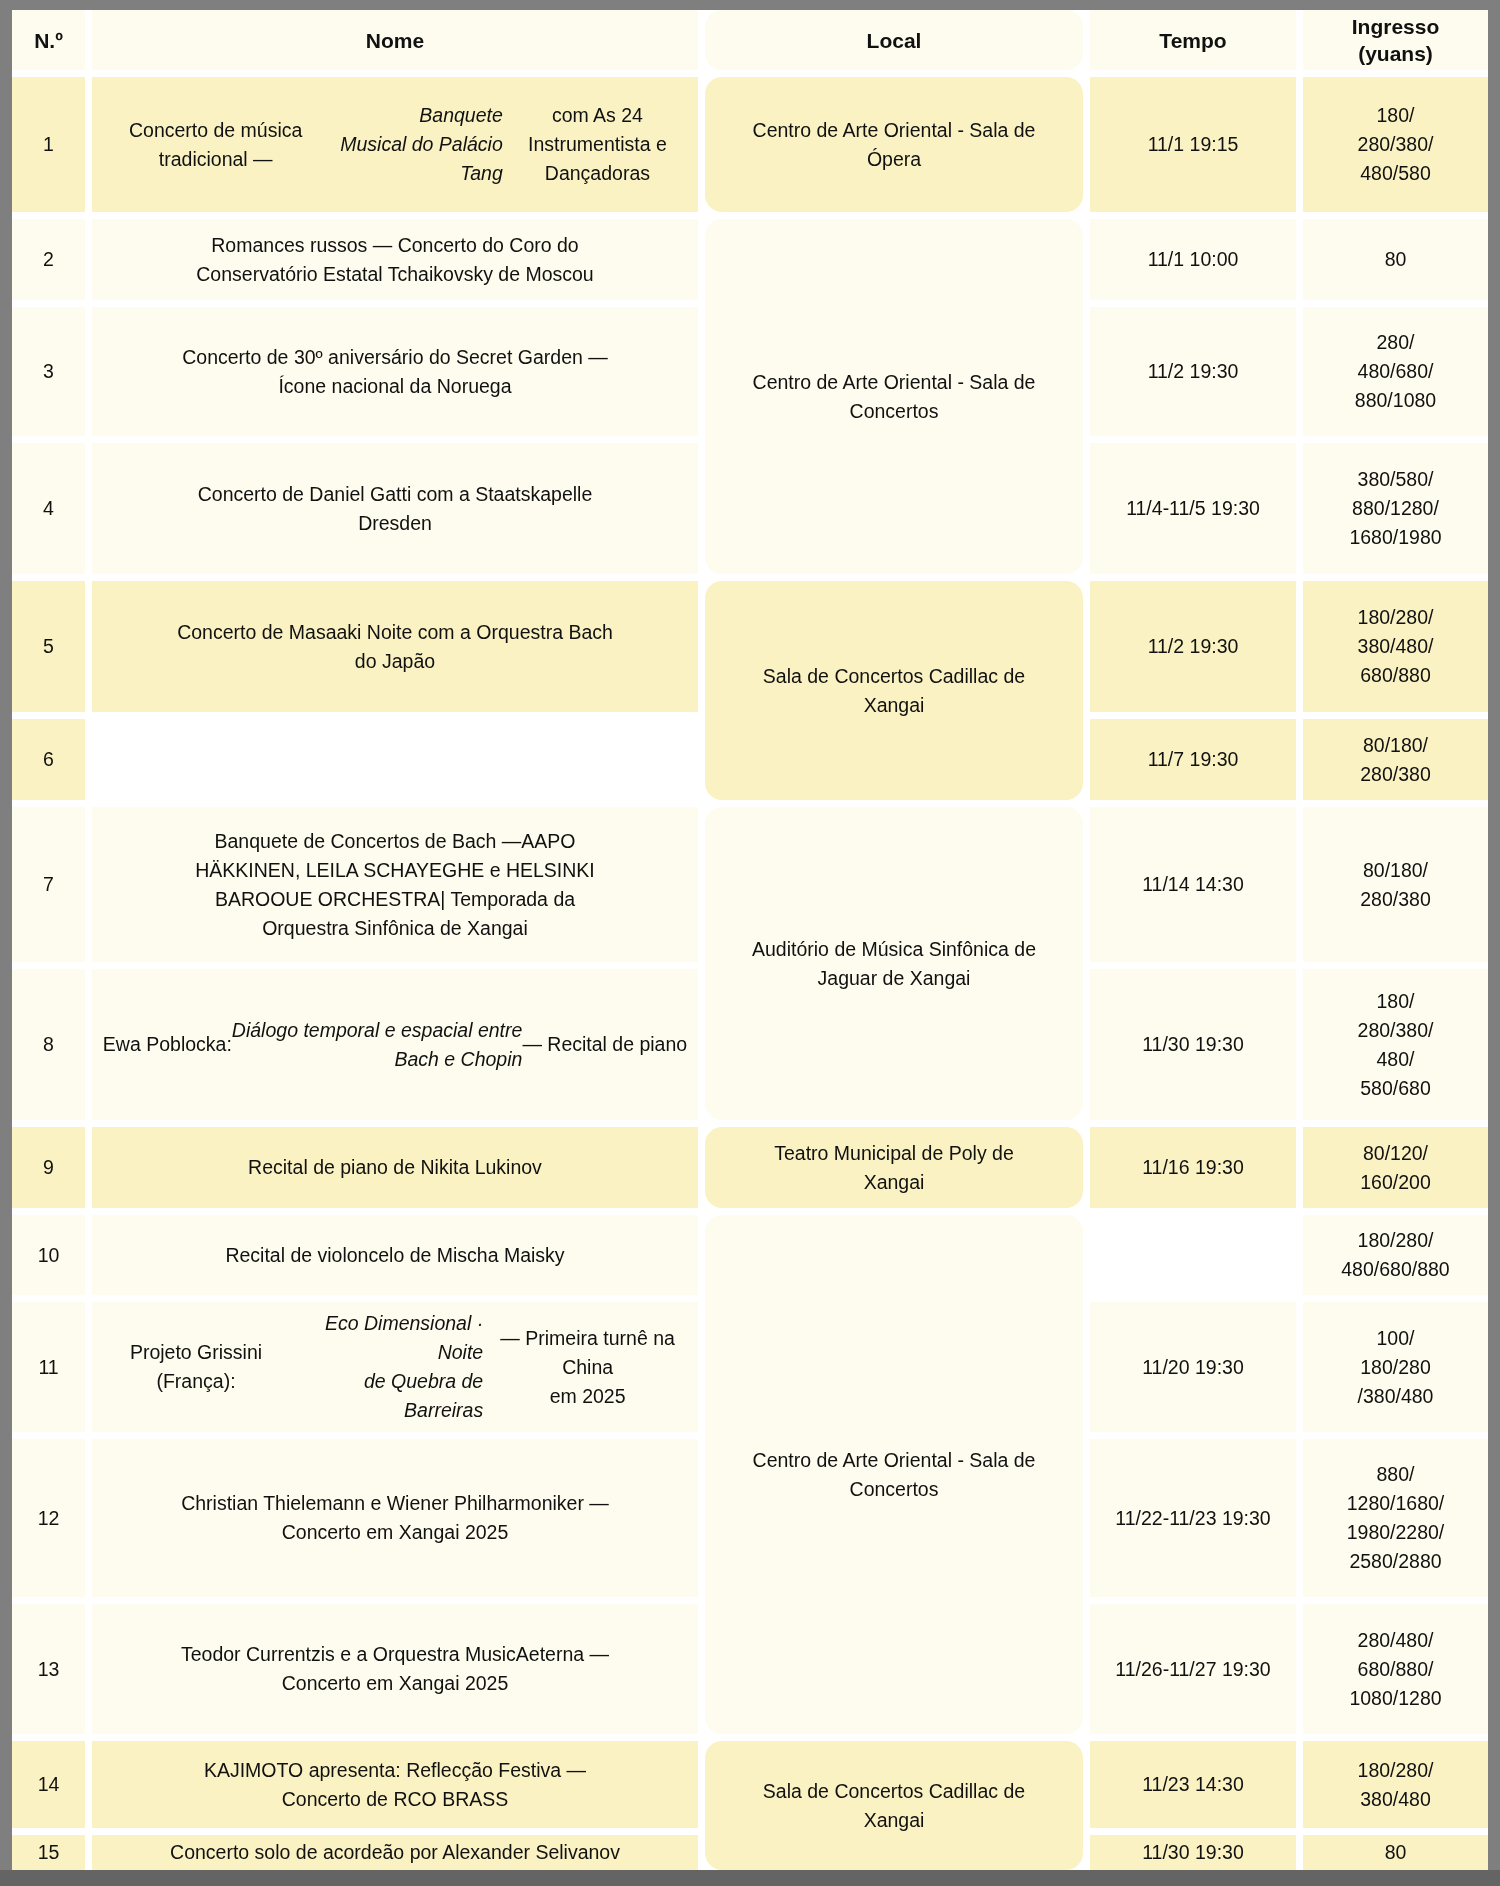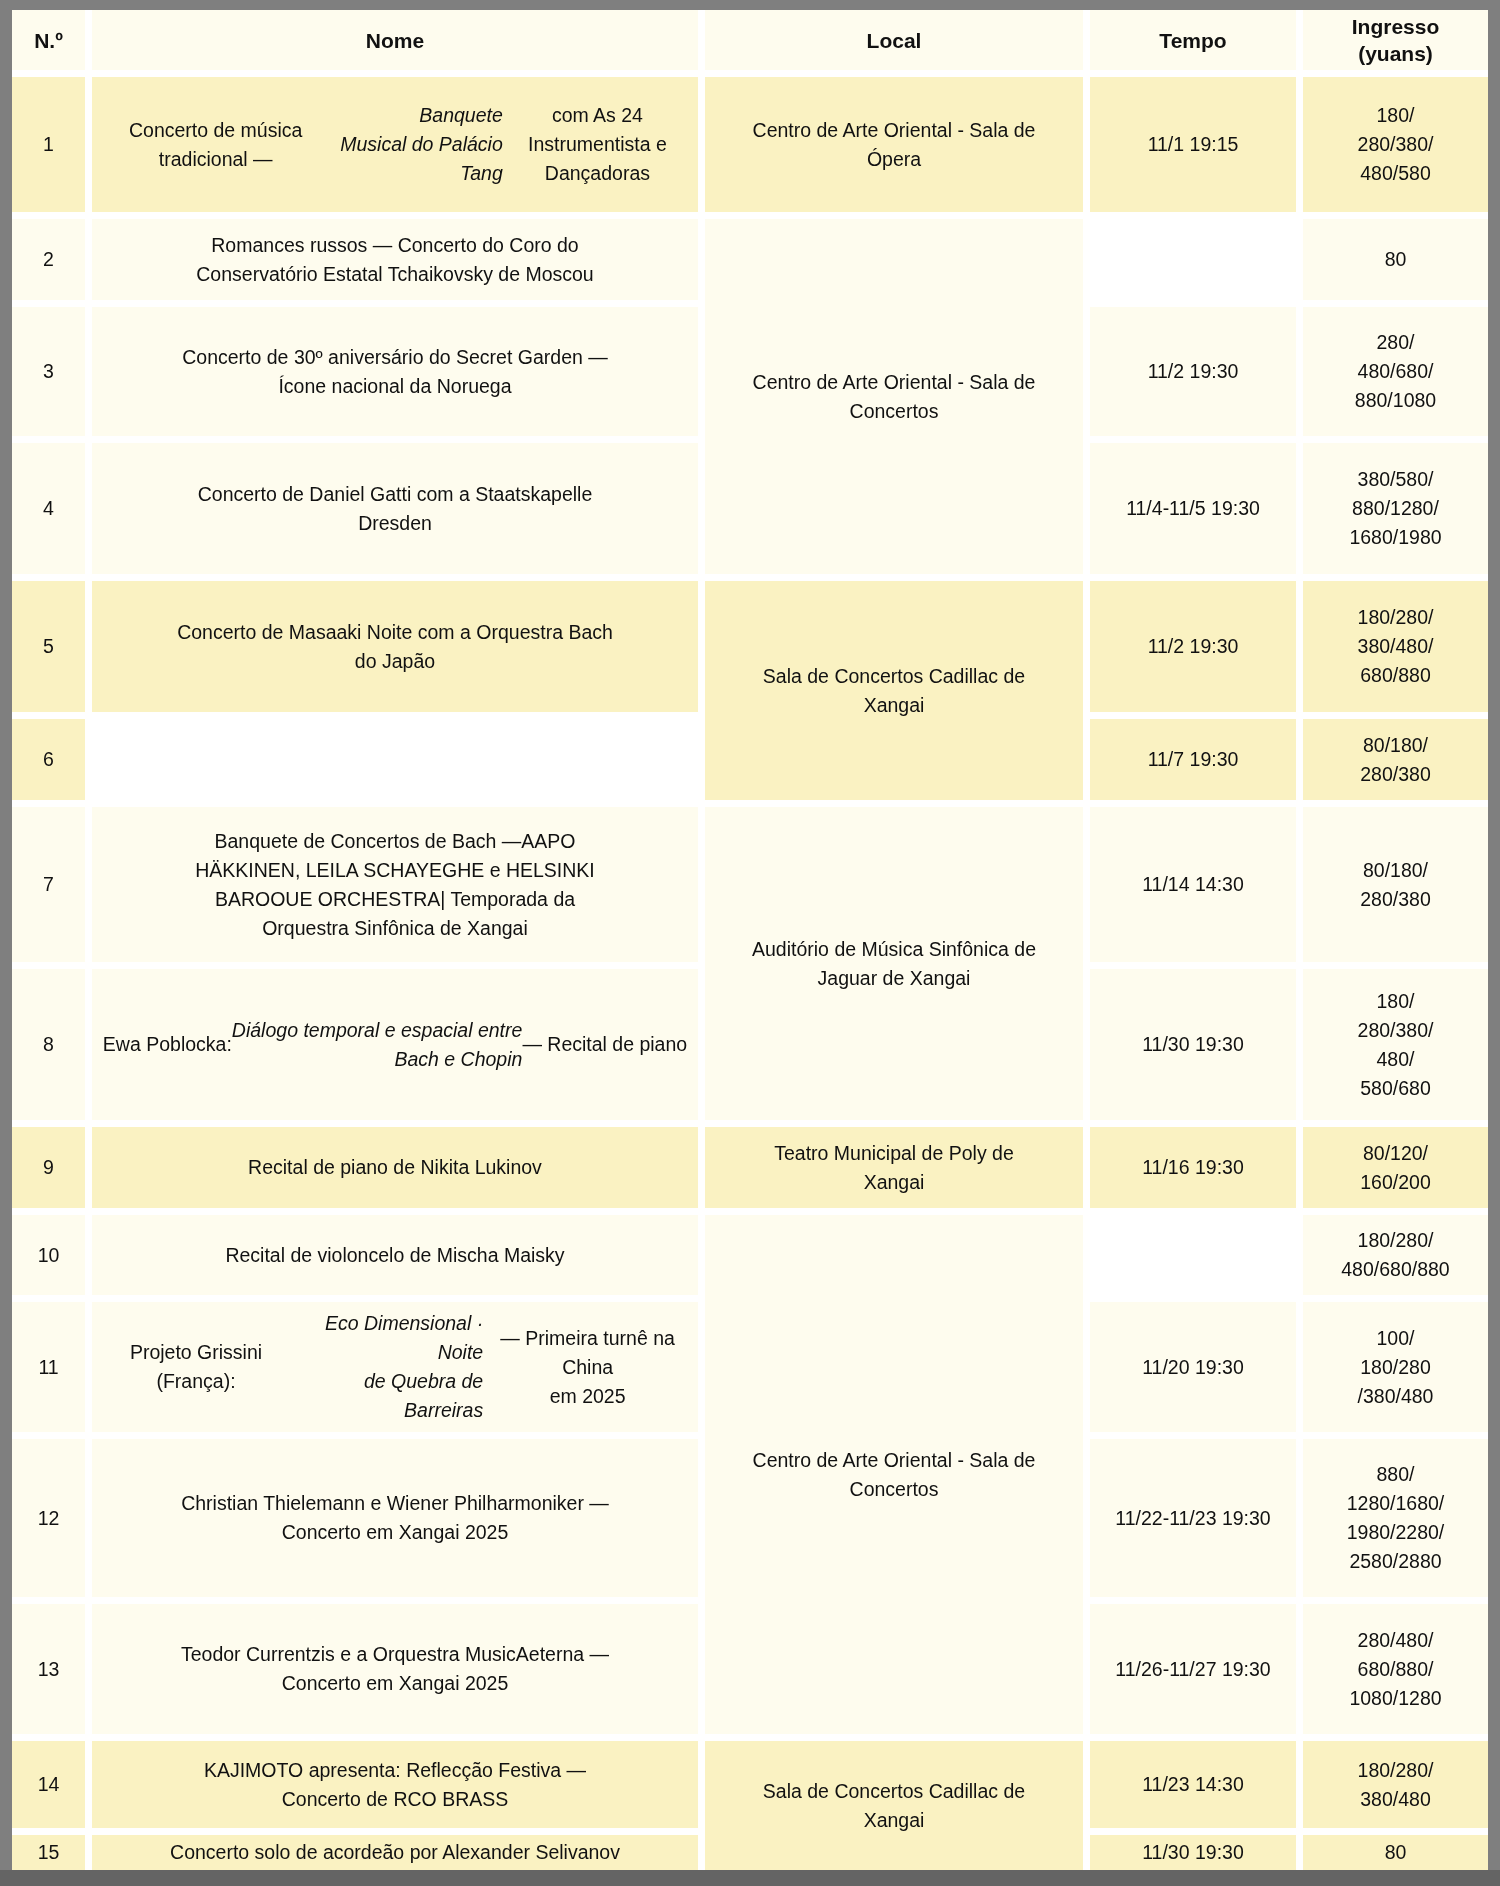--- a/index.html
+++ b/index.html
@@ -42,21 +42,21 @@
   .cell em { font-style: italic; text-align: right; }
   .hdr {
     font-weight: bold;
     font-size: 21px;
     line-height: 27px;
   }
   .ivory  { background: #fefcee; }
   .yellow { background: #faf2c2; }
   .gc1 { grid-column: 1; }
   .gc2 { grid-column: 2; }
-  .gc3 { grid-column: 3; }
+  .gc3 { grid-column: 3; border-radius: 17px; }
   .gc4 { grid-column: 4; }
   .gc5 { grid-column: 5; }
 </style>
 </head>
 <body>
 
 <div class="frame">
   <div class="grid">
 
     <div class="cell hdr ivory gc1" style="grid-row:1">N.º</div>
@@ -71,20 +71,21 @@
 Musical do Palácio Tang</em><span> com As 24 Instrumentista e
 Dançadoras</span></div>
     <div class="cell yellow gc4" style="grid-row:2">11/1 19:15</div>
     <div class="cell yellow gc5" style="grid-row:2">180/
 280/380/
 480/580</div>
 
     <div class="cell ivory gc1" style="grid-row:3">2</div>
     <div class="cell ivory gc2" style="grid-row:3"><span>Romances russos — Concerto do Coro do
 Conservatório Estatal Tchaikovsky de Moscou</span></div>
+    <div class="cell ivory gc4" style="grid-row:3">11/1 10:00</div>
     <div class="cell ivory gc5" style="grid-row:3">80</div>
 
     <div class="cell ivory gc1" style="grid-row:4">3</div>
     <div class="cell ivory gc2" style="grid-row:4"><span>Concerto de 30º aniversário do Secret Garden —
 Ícone nacional da Noruega</span></div>
     <div class="cell ivory gc4" style="grid-row:4">11/2 19:30</div>
     <div class="cell ivory gc5" style="grid-row:4">280/
 480/680/
 880/1080</div>
 

